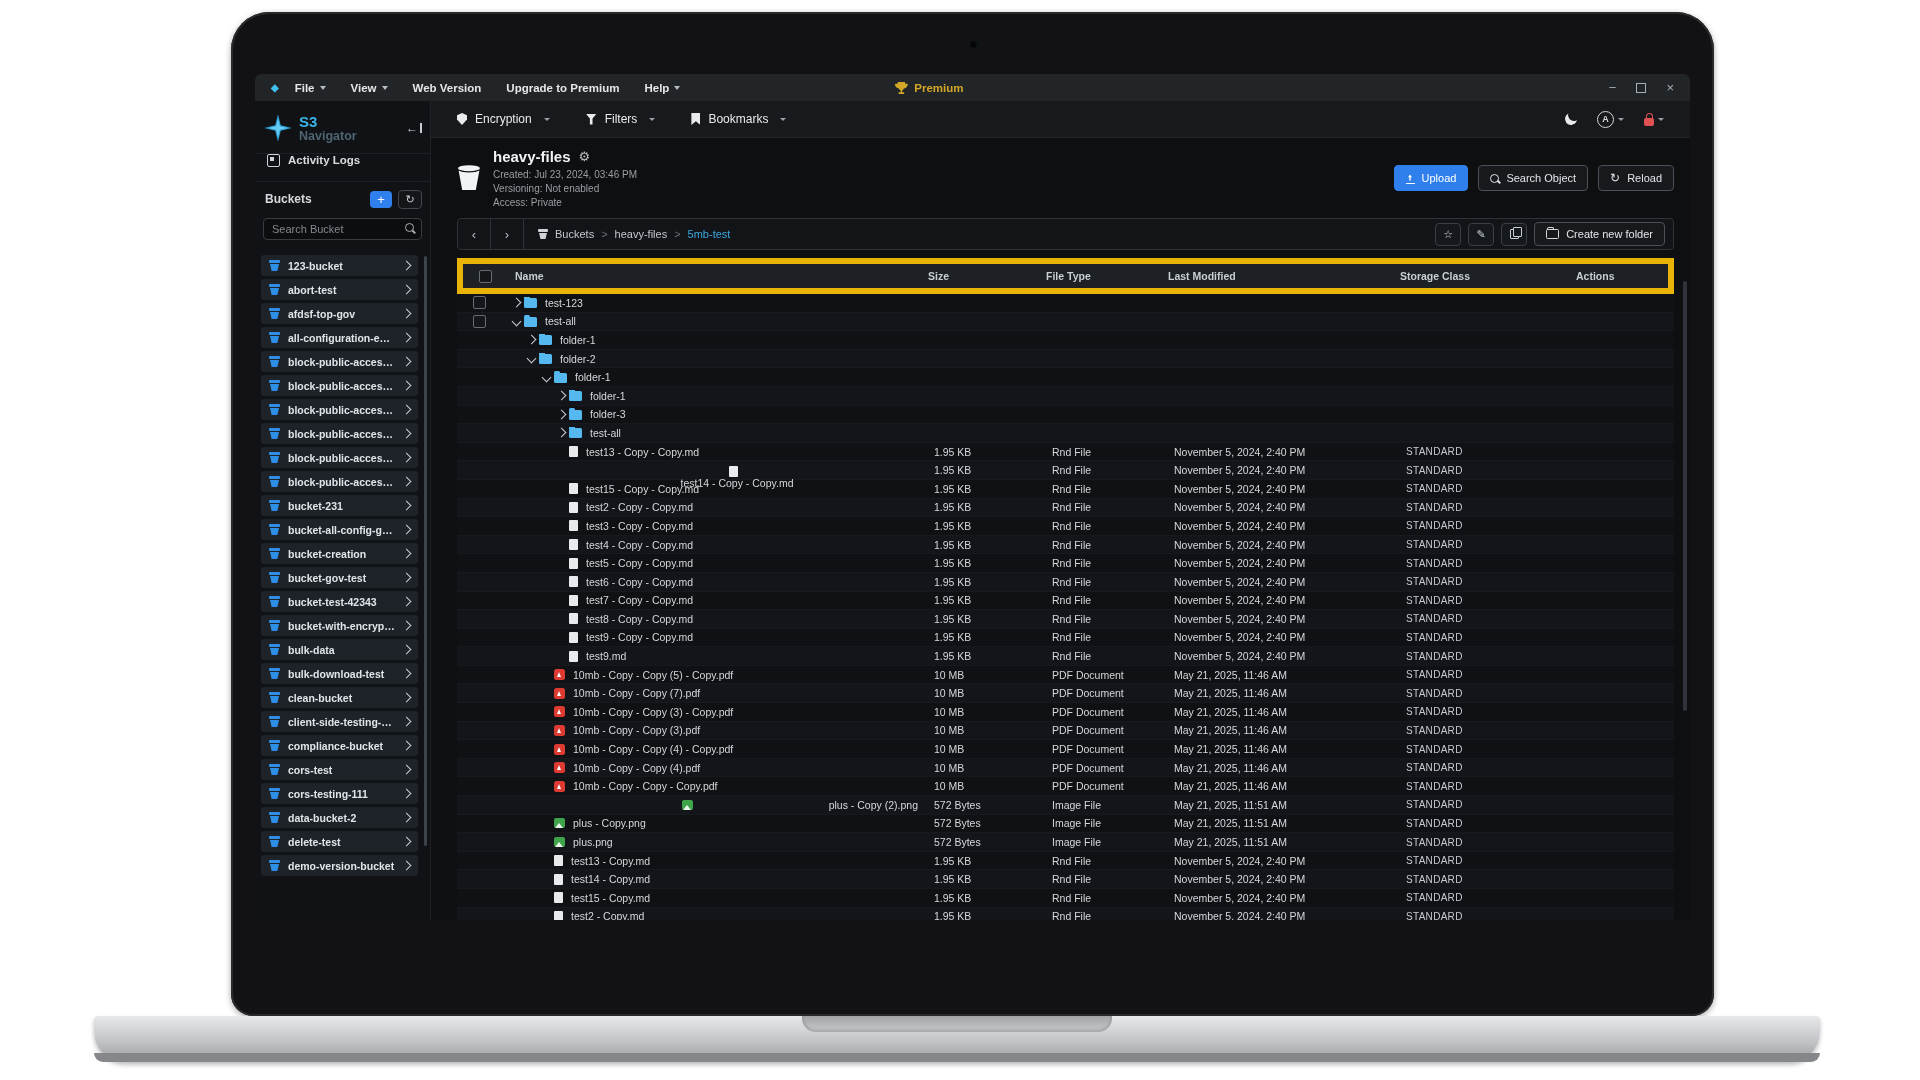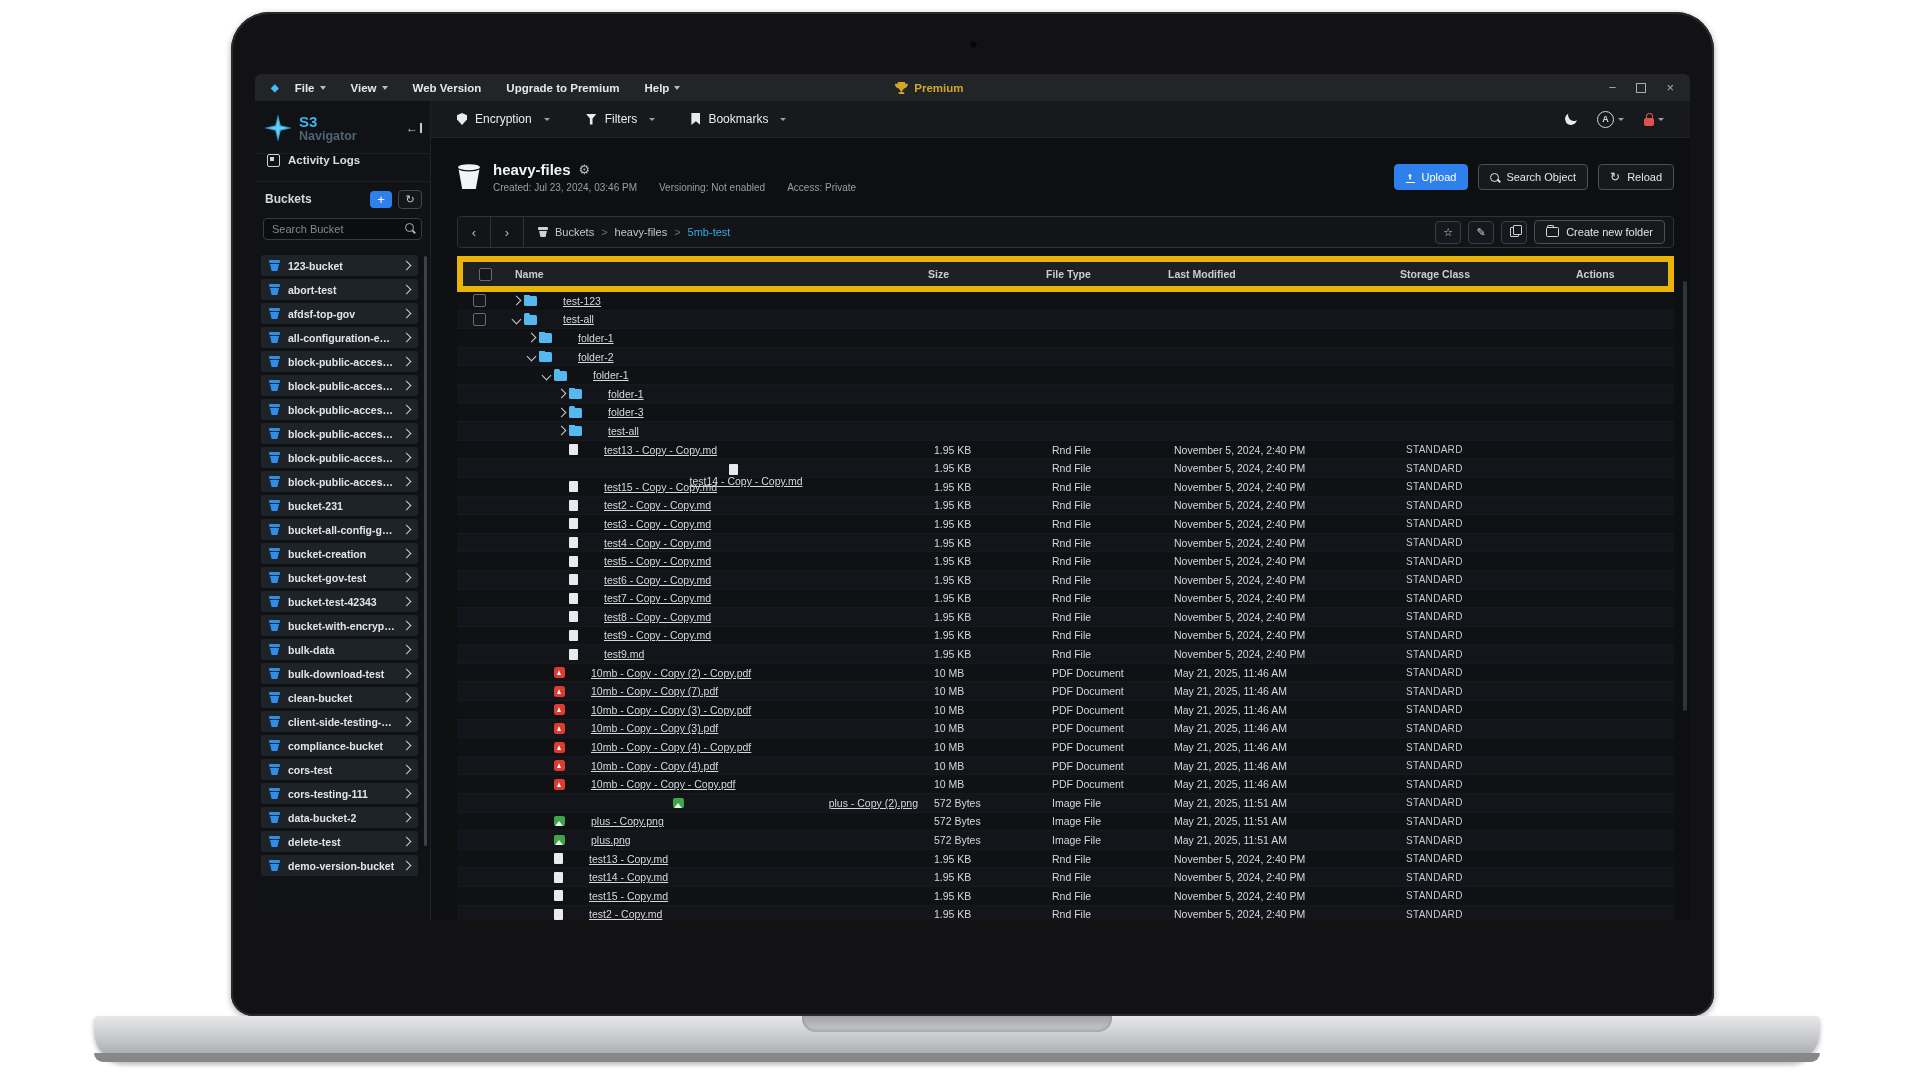--- a/index.html
+++ b/index.html
@@ -116,21 +116,21 @@
   .lock-ico{width:10px;height:8px;background:#e05252;border-radius:2px;position:relative;margin-top:5px;}
   .lock-ico::before{content:'';position:absolute;left:1.5px;top:-5px;width:5px;height:5px;
     border:1.5px solid #e05252;border-bottom:none;border-radius:4px 4px 0 0;}
   .mini-caret{display:inline-block;width:0;height:0;border-left:3px solid transparent;
     border-right:3px solid transparent;border-top:3.5px solid #9aa0a6;margin-left:4px;}
   
   .bucket-header{flex:0 0 58px;display:flex;align-items:center;padding:10px 16px 2px 26px;gap:12px;}
   .bh-title-row{display:flex;align-items:center;gap:8px;}
   .bh-title{color:#f1f3f4;font-size:15px;font-weight:700;}
   .gear{color:#b7bcc1;font-size:13px;}
-  .bh-meta{margin-top:4px;font-size:10px;color:#999fa5;display:flex;gap:22px;white-space:nowrap;}
+  .bh-meta{margin-top:4px;font-size:10px;color:#999fa5;display:flex;gap:3px;white-space:nowrap;flex-direction:column;}
   .header-actions{margin-left:auto;display:flex;align-items:center;gap:10px;}
   .btn{height:24px;border-radius:4px;font-size:11px;font-weight:400;display:inline-flex;
     align-items:center;gap:7px;padding:0 11px;white-space:nowrap;}
   .btn-primary{background:#2f80ed;color:#fff;border:1px solid #2f80ed;}
   .btn-outline{border:1px solid #4a5058;color:#e2e5e8;background:#17191d;}
   .up-ico{position:relative;width:9px;height:10px;border-bottom:1.5px solid #fff;}
   .up-ico::before{content:'';position:absolute;left:2.5px;top:2px;width:4px;height:6px;background:#fff;
     clip-path:polygon(50% 0,100% 45%,68% 45%,68% 100%,32% 100%,32% 45%,0 45%);}
   .mag2{width:7px;height:7px;border:1.5px solid #dfe3e6;border-radius:50%;position:relative;}
   .mag2::after{content:'';position:absolute;left:6px;top:6px;width:4px;height:1.5px;
@@ -165,21 +165,21 @@
     font-size:10.5px;font-weight:700;}
   .thead .hc{padding:0 8px;}
   .tbody{flex:1;min-height:0;overflow:hidden;margin:0 16px 0 26px;}
   .trow{display:grid;grid-template-columns:44px minmax(0,1fr) 118px 122px 232px 176px 100px;
     align-items:center;height:17.6px;border-bottom:1px solid #17191d;background:#0f1114;
     font-size:10.5px;color:#d4d8db;}
   .trow.alt{background:#13151a;}
   .trow .c{padding:0 8px;white-space:nowrap;overflow:hidden;text-overflow:ellipsis;}
   .trow .c.cb{display:flex;justify-content:center;padding:0;}
   .trow .c.name{display:flex;align-items:center;}
-  .fname{margin-left:20px;text-decoration:underline;}
+  .fname{margin-left:2px;}
   .storage{font-size:10px;color:#c6cbd0;letter-spacing:.3px;}
   .main-scroll{position:absolute;right:3px;top:180px;width:4px;height:430px;background:#2f343a;
     border-radius:2px;}
 </style>
 </head>
 <body>
 
 <div class="page">
   <div class="laptop-body">
     <div class="camera"></div>
@@ -754,21 +754,21 @@
                 <div class="c">Rnd File</div>
                 <div class="c">November 5, 2024, 2:40 PM</div>
                 <div class="c storage">STANDARD</div>
                 <div class="c"></div>
               </div>
               <div class="trow">
                 <div class="c cb"></div>
                 <div class="c name" style="padding-left: 38px;">
                   <span class="tw"></span>
                   <span class="fico pdf"></span>
-                  <span class="fname">10mb - Copy - Copy (2) - Copy.pdf</span>
+                  <span class="fname">10mb - Copy - Copy (5) - Copy.pdf</span>
                 </div>
                 <div class="c">10 MB</div>
                 <div class="c">PDF Document</div>
                 <div class="c">May 21, 2025, 11:46 AM</div>
                 <div class="c storage">STANDARD</div>
                 <div class="c"></div>
               </div>
               <div class="trow alt">
                 <div class="c cb"></div>
                 <div class="c name" style="padding-left: 38px;">

